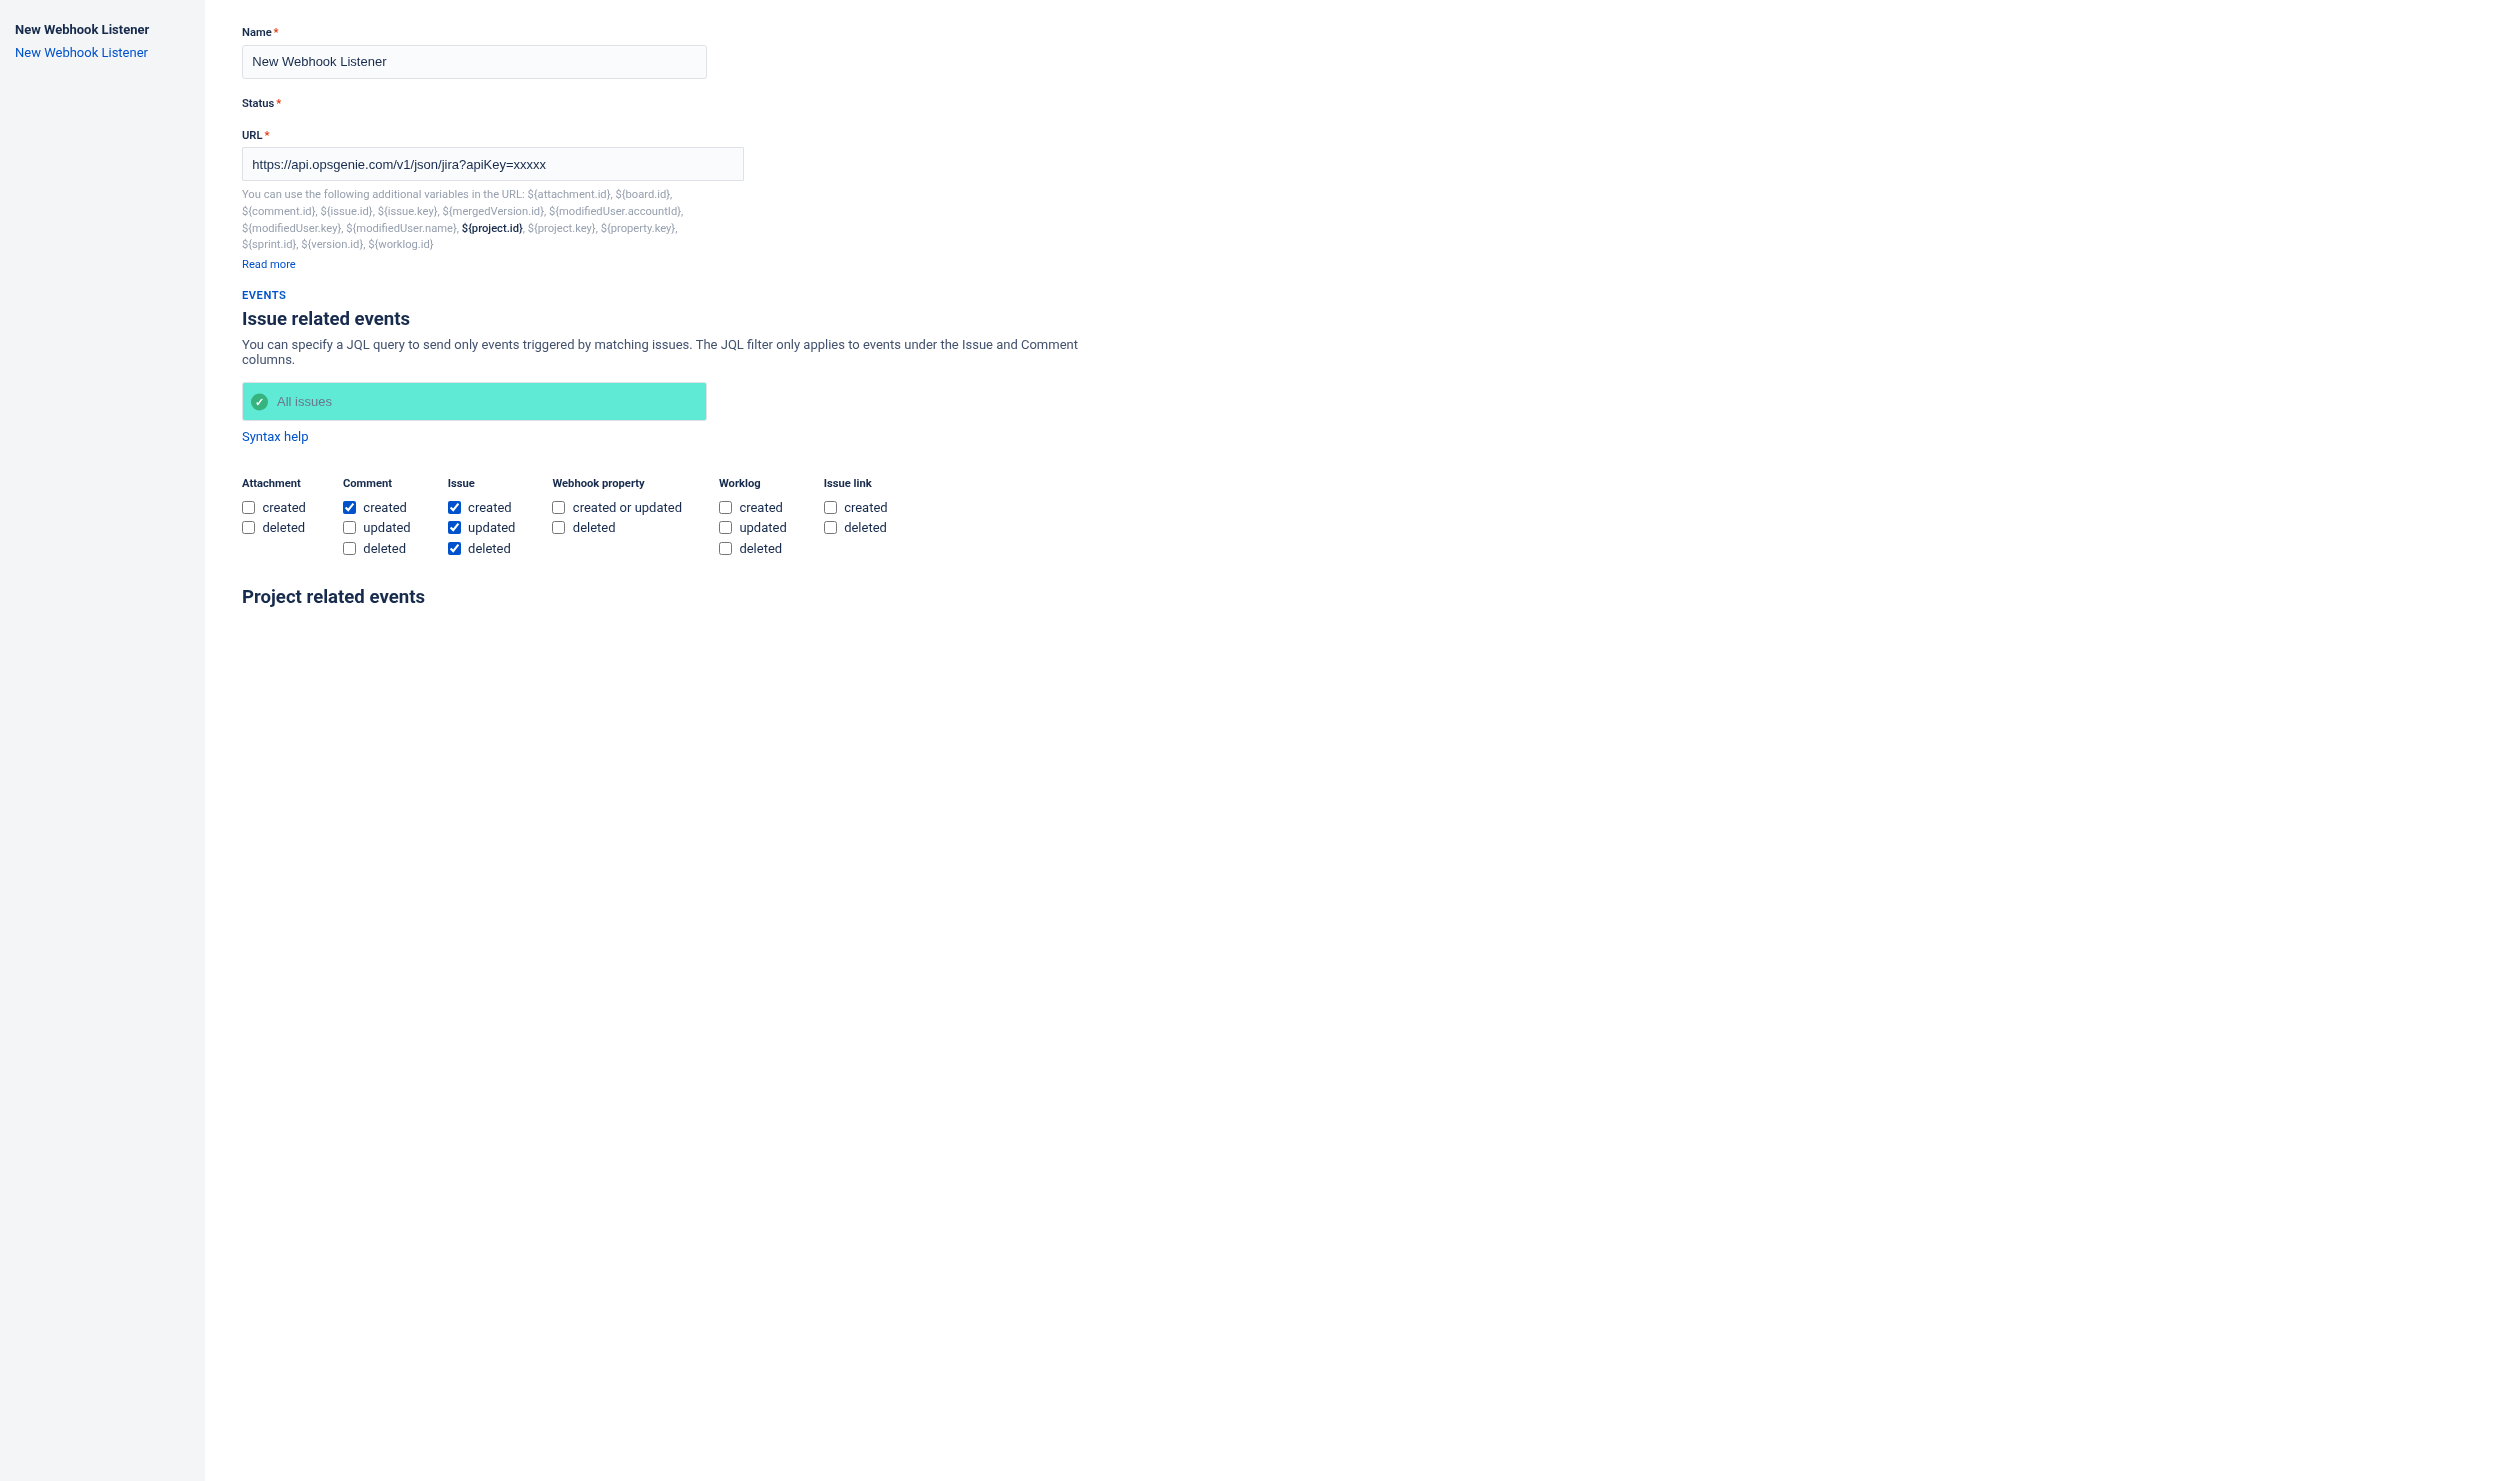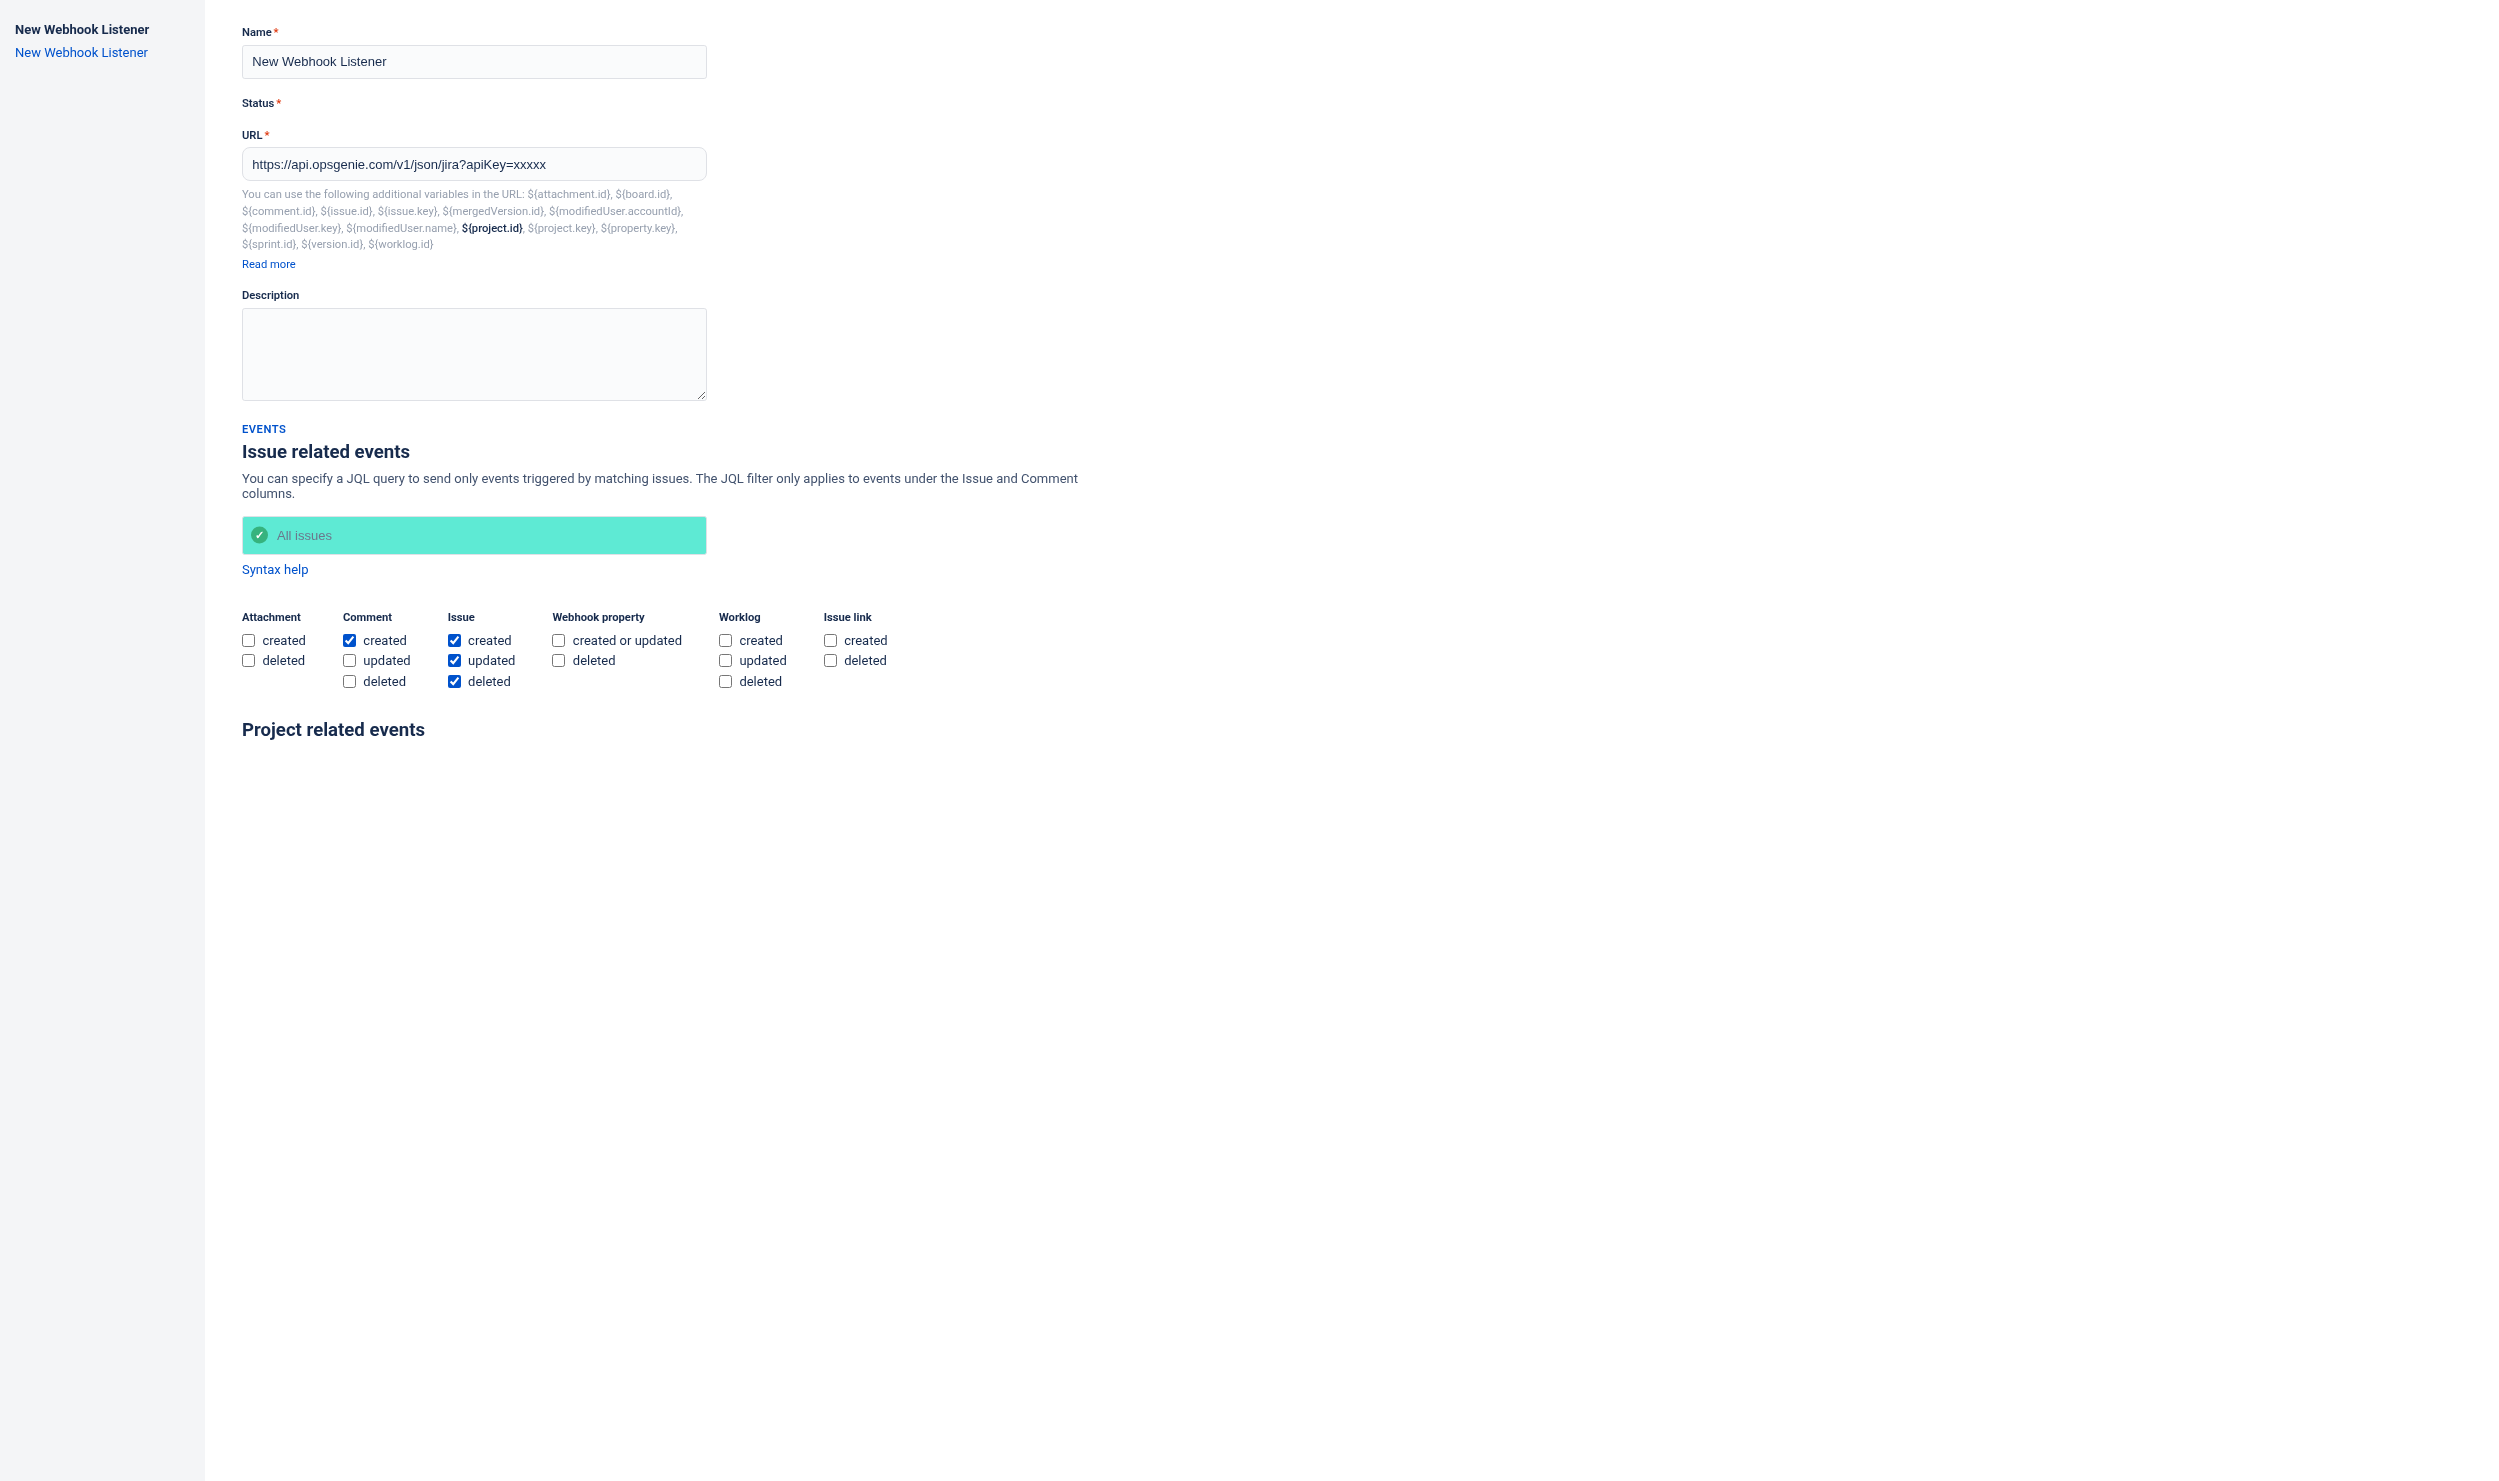--- a/index.html
+++ b/index.html
@@ -63,24 +63,24 @@
       border: 0.9px solid #dfe1e6;
       border-radius: 2.8px;
       padding: 5.6px 9.3px;
       font-size: 13px;
       color: #172b4d;
       background: #fafbfc;
       outline: none;
     }
 
     .url-input {
-      width: 465px;
+      width: 502px;
       height: 34px;
       border: 0.9px solid #dfe1e6;
-      border-radius: 8px;
+      border-radius: 1px;
       padding: 5.6px 9.3px;
       font-size: 13px;
       color: #172b4d;
       background: #fafbfc;
       outline: none;
     }
 
     .status-group {
       display: flex;
       gap: 0;
@@ -287,24 +287,20 @@
     <input type="text" class="url-input" value="https://api.opsgenie.com/v1/json/jira?apiKey=xxxxx" style="">
     <div class="url-hint">
       You can use the following additional variables in the URL: ${attachment.id}, ${board.id},
       ${comment.id}, ${issue.id}, ${issue.key}, ${mergedVersion.id},
       ${modifiedUser.accountId}, ${modifiedUser.key}, ${modifiedUser.name}, <span class="highlight">${project.id}</span>,
       ${project.key}, ${property.key}, ${sprint.id}, ${version.id}, ${worklog.id}
     </div>
     <a class="read-more-link">Read more</a>
   </div>
 
-  <div class="field-group">
-    <div class="field-label">Description</div>
-    <textarea class="description-textarea" style=""></textarea>
-  </div>
 
   <div class="field-group">
     <div class="events-section-label">Events</div>
     <div class="events-heading">Issue related events</div>
     <div class="events-description">You can specify a JQL query to send only events triggered by matching issues. The JQL filter only applies to events under the Issue and Comment columns.</div>
 
     
     <div class="jql-input-wrapper">
       <div class="jql-icon">✓</div>
       <input type="text" class="jql-input" value="All issues" style="">

